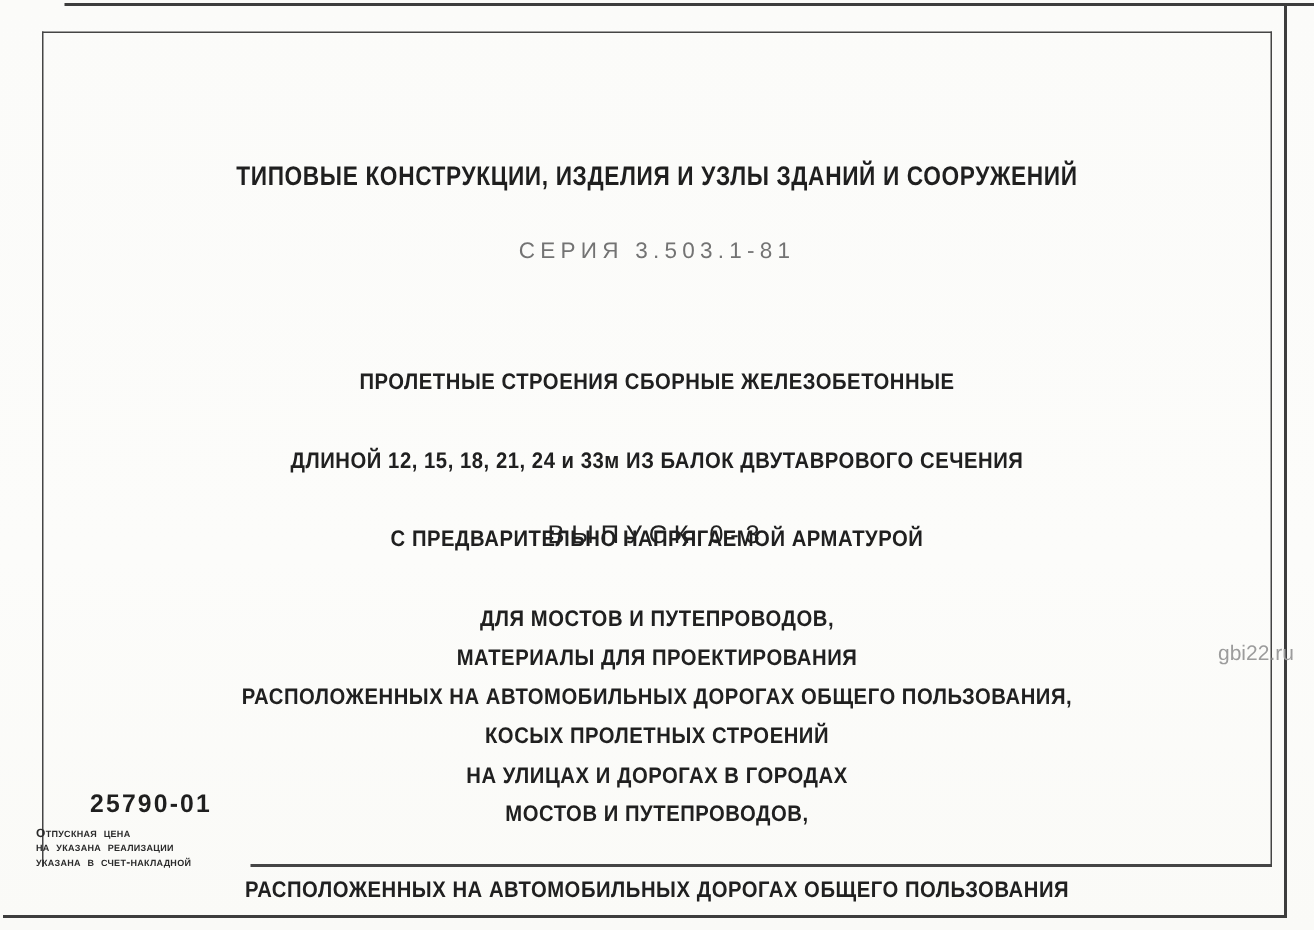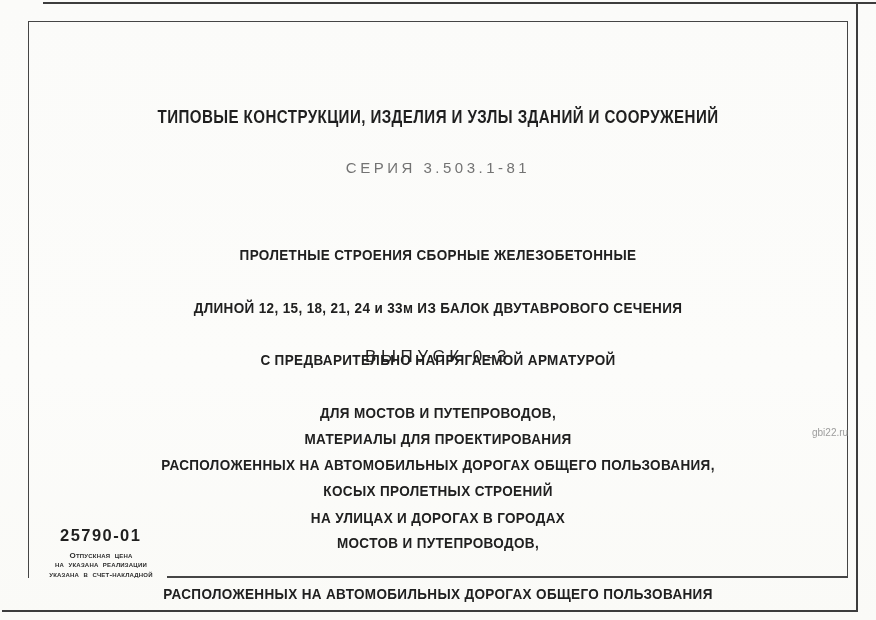--- a/index.html
+++ b/index.html
@@ -71,33 +71,33 @@
     left: 60px; top: 526px;
     font-size: 17px; font-weight: 600;
     letter-spacing: 1.5px;
     transform: scaleX(0.97);
     transform-origin: 0 50%;
     color: #1f1f1f;
   }
   .price-note {
     position: absolute;
     left: 24px; top: 551px; width: 154px;
-    text-align: center;
+    text-align: left;
     font-size: 8px; font-weight: 700;
     font-variant: small-caps;
     line-height: 9.4px;
     letter-spacing: 0.2px;
     word-spacing: 2px;
     color: #2a2a2a;
     z-index: 3;
   }
   .watermark {
     position: absolute;
     left: 812px; top: 427px;
-    font-size: 10px; font-weight: 400;
+    font-size: 14px; font-weight: 400;
     color: #9c9c9c;
     letter-spacing: 0px;
     z-index: 5;
   }
 </style>
 </head>
 <body>
 
 <div>
 

